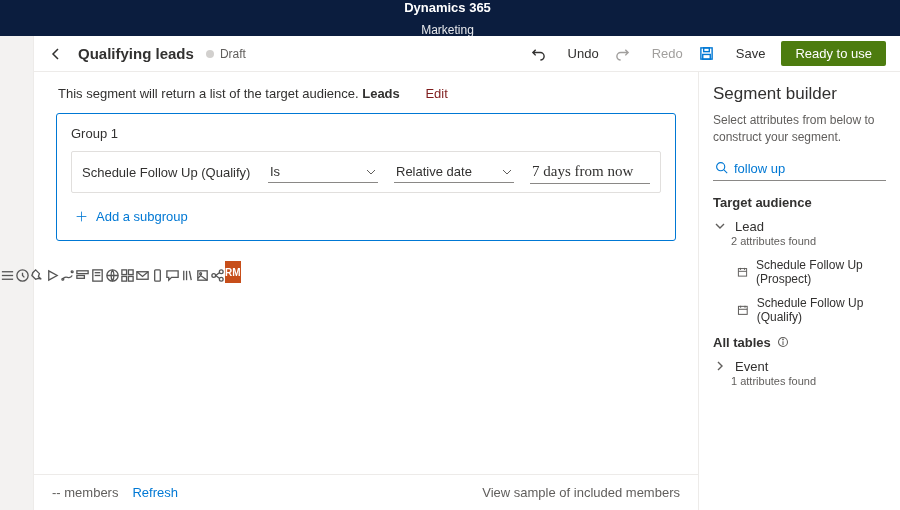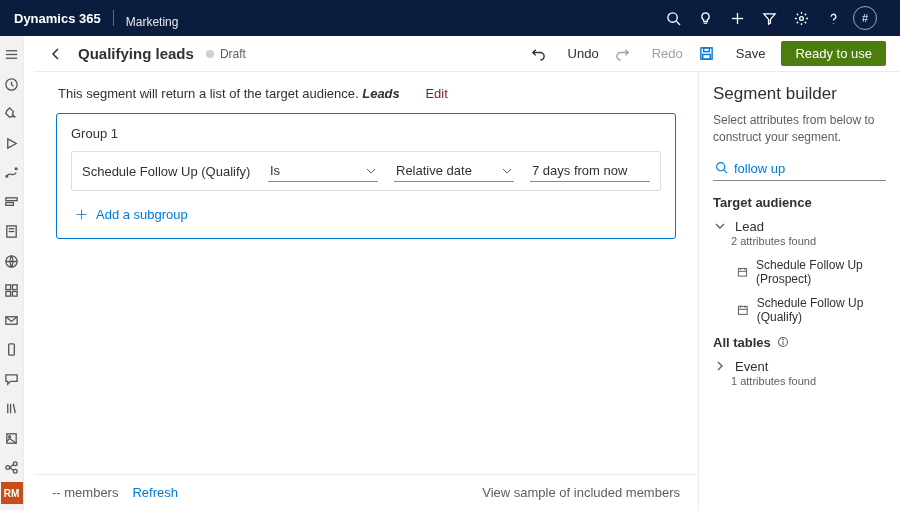--- a/index.html
+++ b/index.html
@@ -1,29 +1,29 @@
 <!DOCTYPE html>
 <html><head>
 <meta charset="utf-8">
 <style>
   * { box-sizing: border-box; margin: 0; padding: 0; font-family: "Segoe UI", Arial, sans-serif; }
   body { width: 900px; height: 510px; overflow: hidden; background: #fff; color: #323130; font-size: 13px; }
 
   
-  .topnav { height: 36px; background: #0b1d3e; color: #fff; display: flex; align-items: center; padding: 0 19px 0 14px; }
+  .topnav { height: 36px; background: #0b1d3e; color: #fff; display: flex; align-items: center; padding: 0 19px 0 14px; flex-direction: column; }
   .topnav .prod { font-weight: 600; font-size: 13px; }
   .topnav .sep { width: 1px; height: 16px; background: rgba(255,255,255,.35); margin: 0 12px; }
   .topnav .area { font-size: 12px; opacity: .9; margin-top: 8px; }
   .topnav .sp { flex: 1; }
   .topnav .ic { width: 32px; height: 36px; display: flex; align-items: center; justify-content: center; cursor: pointer; }
   .topnav .avatar { width: 24px; height: 24px; border: 1px solid rgba(255,255,255,.6); border-radius: 50%; display: flex; align-items: center; justify-content: center; font-size: 11px; }
   .topnav svg { stroke: #fff; fill: none; stroke-width: 1.4; }
 
   
-  .rail { position: absolute; left: 0; top: 36px; bottom: 0; width: 24px; background: #f3f2f1; border-right: 1px solid #edebe9; display: flex; flex-direction: column; align-items: center; padding-top: 4px; }
+  .rail { position: absolute; left: 0; top: 36px; bottom: 0; width: 34px; background: #f3f2f1; border-right: 1px solid #edebe9; display: flex; flex-direction: row; align-items: center; padding-top: 4px; }
   .rail .r { width: 34px; height: 30px; display: flex; align-items: center; justify-content: center; cursor: pointer; }
   .rail .r svg { stroke: #555; fill: none; stroke-width: 1.4; }
   .rail .sp { flex: 1; }
   .rail .rm { width: 22px; height: 22px; background: #c74e1a; color: #fff; font-size: 10px; font-weight: 600; display: flex; align-items: center; justify-content: center; margin-bottom: 6px; }
 
   
   .cmd { position: absolute; left: 34px; right: 0; top: 36px; height: 36px; border-bottom: 1px solid #edebe9; display: flex; align-items: center; padding: 0 14px; background: #fff; }
   .cmd .back { width: 22px; display:flex; align-items:center; cursor:pointer; margin-right: 8px;}
   .cmd .title { font-weight: 600; font-size: 15px; }
   .cmd .status { margin-left: 12px; color: #605e5c; font-size: 12px; display:flex; align-items:center; gap:6px;}
@@ -31,31 +31,31 @@
   .cmd .sp { flex:1; }
   .cmd .btn { display:flex; align-items:center; gap:22px; padding: 4px 8px; cursor:pointer; color:#323130; font-size:13px;}
   .cmd .btn.disabled{ color:#a19f9d; }
   .cmd svg { stroke: currentColor; fill:none; stroke-width:1.5; }
   .cmd .primary { background:#4d7c0f; color:#fff; padding: 5px 14px; border-radius:2px; margin-left:8px; font-size:13px; }
 
   
   .main { position:absolute; left:34px; right:0; top:72px; bottom:0; display:flex; }
   .canvas { flex:1; border-right:1px solid #edebe9; display:flex; flex-direction:column; }
   .hint { padding: 14px 24px 12px; font-size:13px; color:#323130; }
-  .hint .bold{font-weight:600;font-style:italic;}
+  .hint .bold{font-weight:600;}
   .hint a{ color:#7f1d1d; text-decoration:none; margin-left:22px;}
 
   .group { margin: 0 22px; border:1.5px solid #0078d4; border-radius:3px; padding: 12px 14px 14px; }
   .group .gtitle{ font-size:13px; color:#323130; margin-bottom:10px; }
   .row { border:1px solid #e1dfdd; border-radius:2px; padding:8px 10px; display:flex; align-items:center; gap:16px;}
   .row .attr{ font-size:13px; min-width:170px; }
   .sel { position:relative; border-bottom:1px solid #8a8886; min-width:110px; padding: 3px 18px 3px 2px; color:#323130; font-size:13px;}
   .sel .chev{position:absolute; right:2px; top:4px;}
   .sel.wide{min-width:120px;}
-  .val { border-bottom:1px solid #8a8886; min-width:120px; padding:3px 2px; font-size:13px; color:#323130;}
+  .val { border-bottom:1px solid #8a8886; min-width:120px; padding:3px 2px; font-size:15px; color:#323130;font-family:Liberation Serif, serif;}
   .addsub { margin-top:14px; display:flex; align-items:center; gap:8px; color:#0078d4; cursor:pointer; font-size:13px; padding:2px 4px;}
 
   .canvas .sp { flex:1; }
   .foot { border-top:1px solid #edebe9; height:36px; display:flex; align-items:center; padding: 0 18px; font-size:13px;}
   .foot .mem{ color:#605e5c;}
   .foot .rf{ color:#0078d4; margin-left:14px; cursor:pointer;}
   .foot .sp{flex:1;}
   .foot .samp{ color:#605e5c;}
 
   

